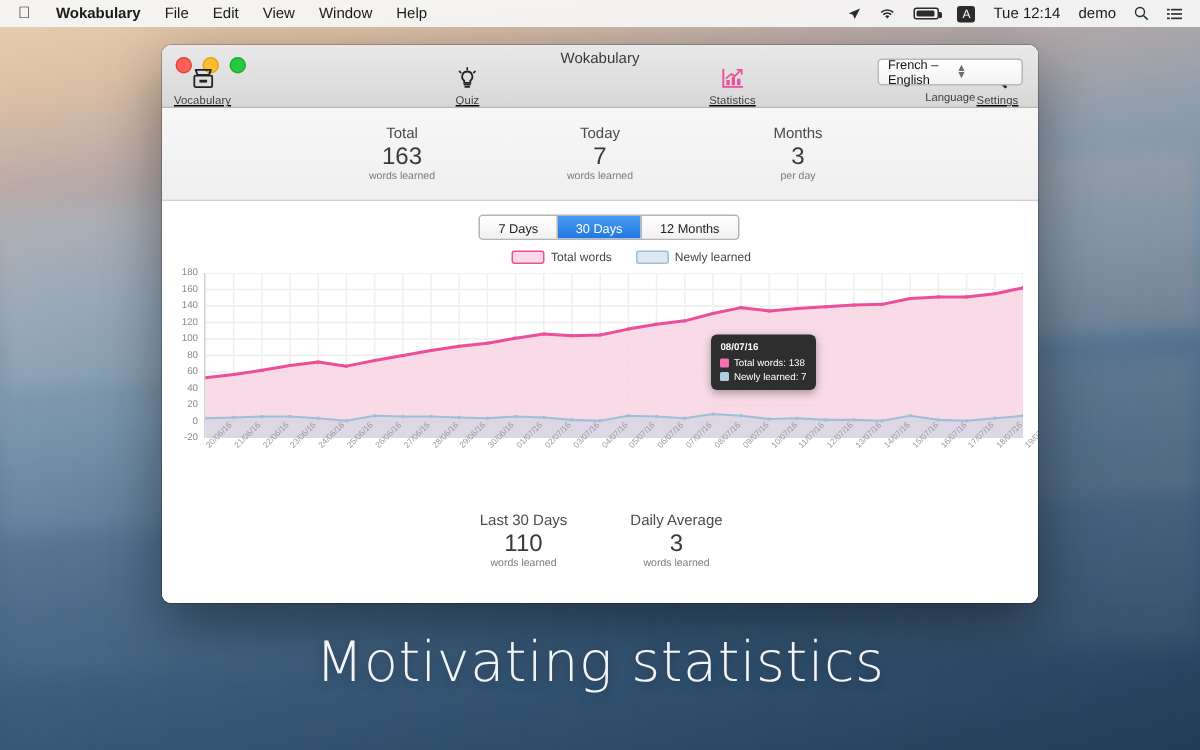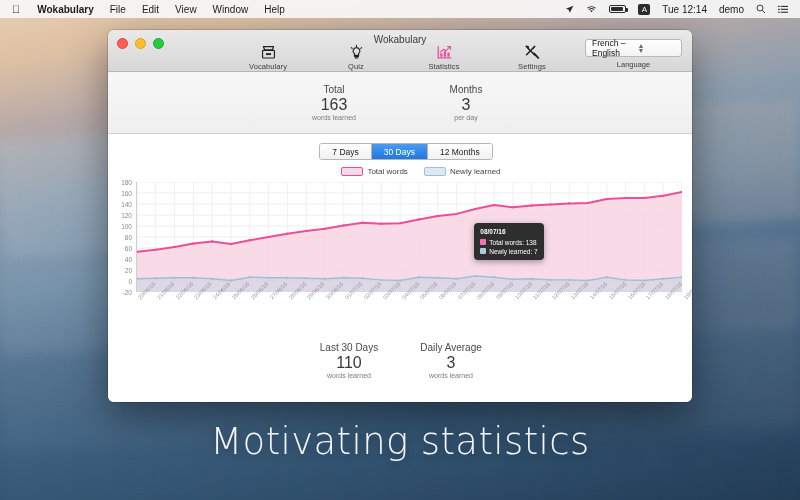--- a/index.html
+++ b/index.html
@@ -68,21 +68,21 @@
   .tl { width: 11px; height: 11px; border-radius: 50%; }
   .tl.r { background: #ff5f57; border: .5px solid #e0443e; }
   .tl.y { background: #ffbd2e; border: .5px solid #dea123; }
   .tl.g { background: #28c940; border: .5px solid #1aab29; }
   .wtitle {
     position: absolute; top: 4px; left: 0; width: 100%; text-align: center;
     font-size: 10px; color: #3a3a3a;
   }
   .toolbar {
     position: absolute; top: 12px; left: 0; width: 100%;
-    display: flex; justify-content: center; gap: 34px;
+    display: flex; justify-content: space-between; gap: 34px; text-decoration: underline;
   }
   .tbitem { width: 54px; text-align: center; cursor: default; }
   .tbicon { height: 19px; display: flex; align-items: flex-end; justify-content: center; }
   .tblabel { font-size: 7.5px; color: #3d3d3d; margin-top: 1px; letter-spacing: .1px; }
   .langbox { position: absolute; right: 10px; top: 9px; width: 97px; text-align: center; }
   .langsel {
     height: 18px; background: linear-gradient(#fff,#f3f3f3);
     border: 1px solid #b9b9b9; border-radius: 3px;
     display: flex; align-items: center; padding: 0 4px;
     font-size: 8.5px; color: #111;
@@ -290,20 +290,25 @@
         </span>
       </div>
       <div class="langlabel">Language</div>
     </div>
   </div>
 
   <div class="summary">
     <div class="stat">
       <div class="h">Total</div>
       <div class="v">163</div>
+      <div class="s">words learned</div>
+    </div>
+    <div class="stat">
+      <div class="h">Today</div>
+      <div class="v">7</div>
       <div class="s">words learned</div>
     </div>
     <div class="stat">
       <div class="h">Months</div>
       <div class="v">3</div>
       <div class="s">per day</div>
     </div>
   </div>
 
   <div class="panel">

